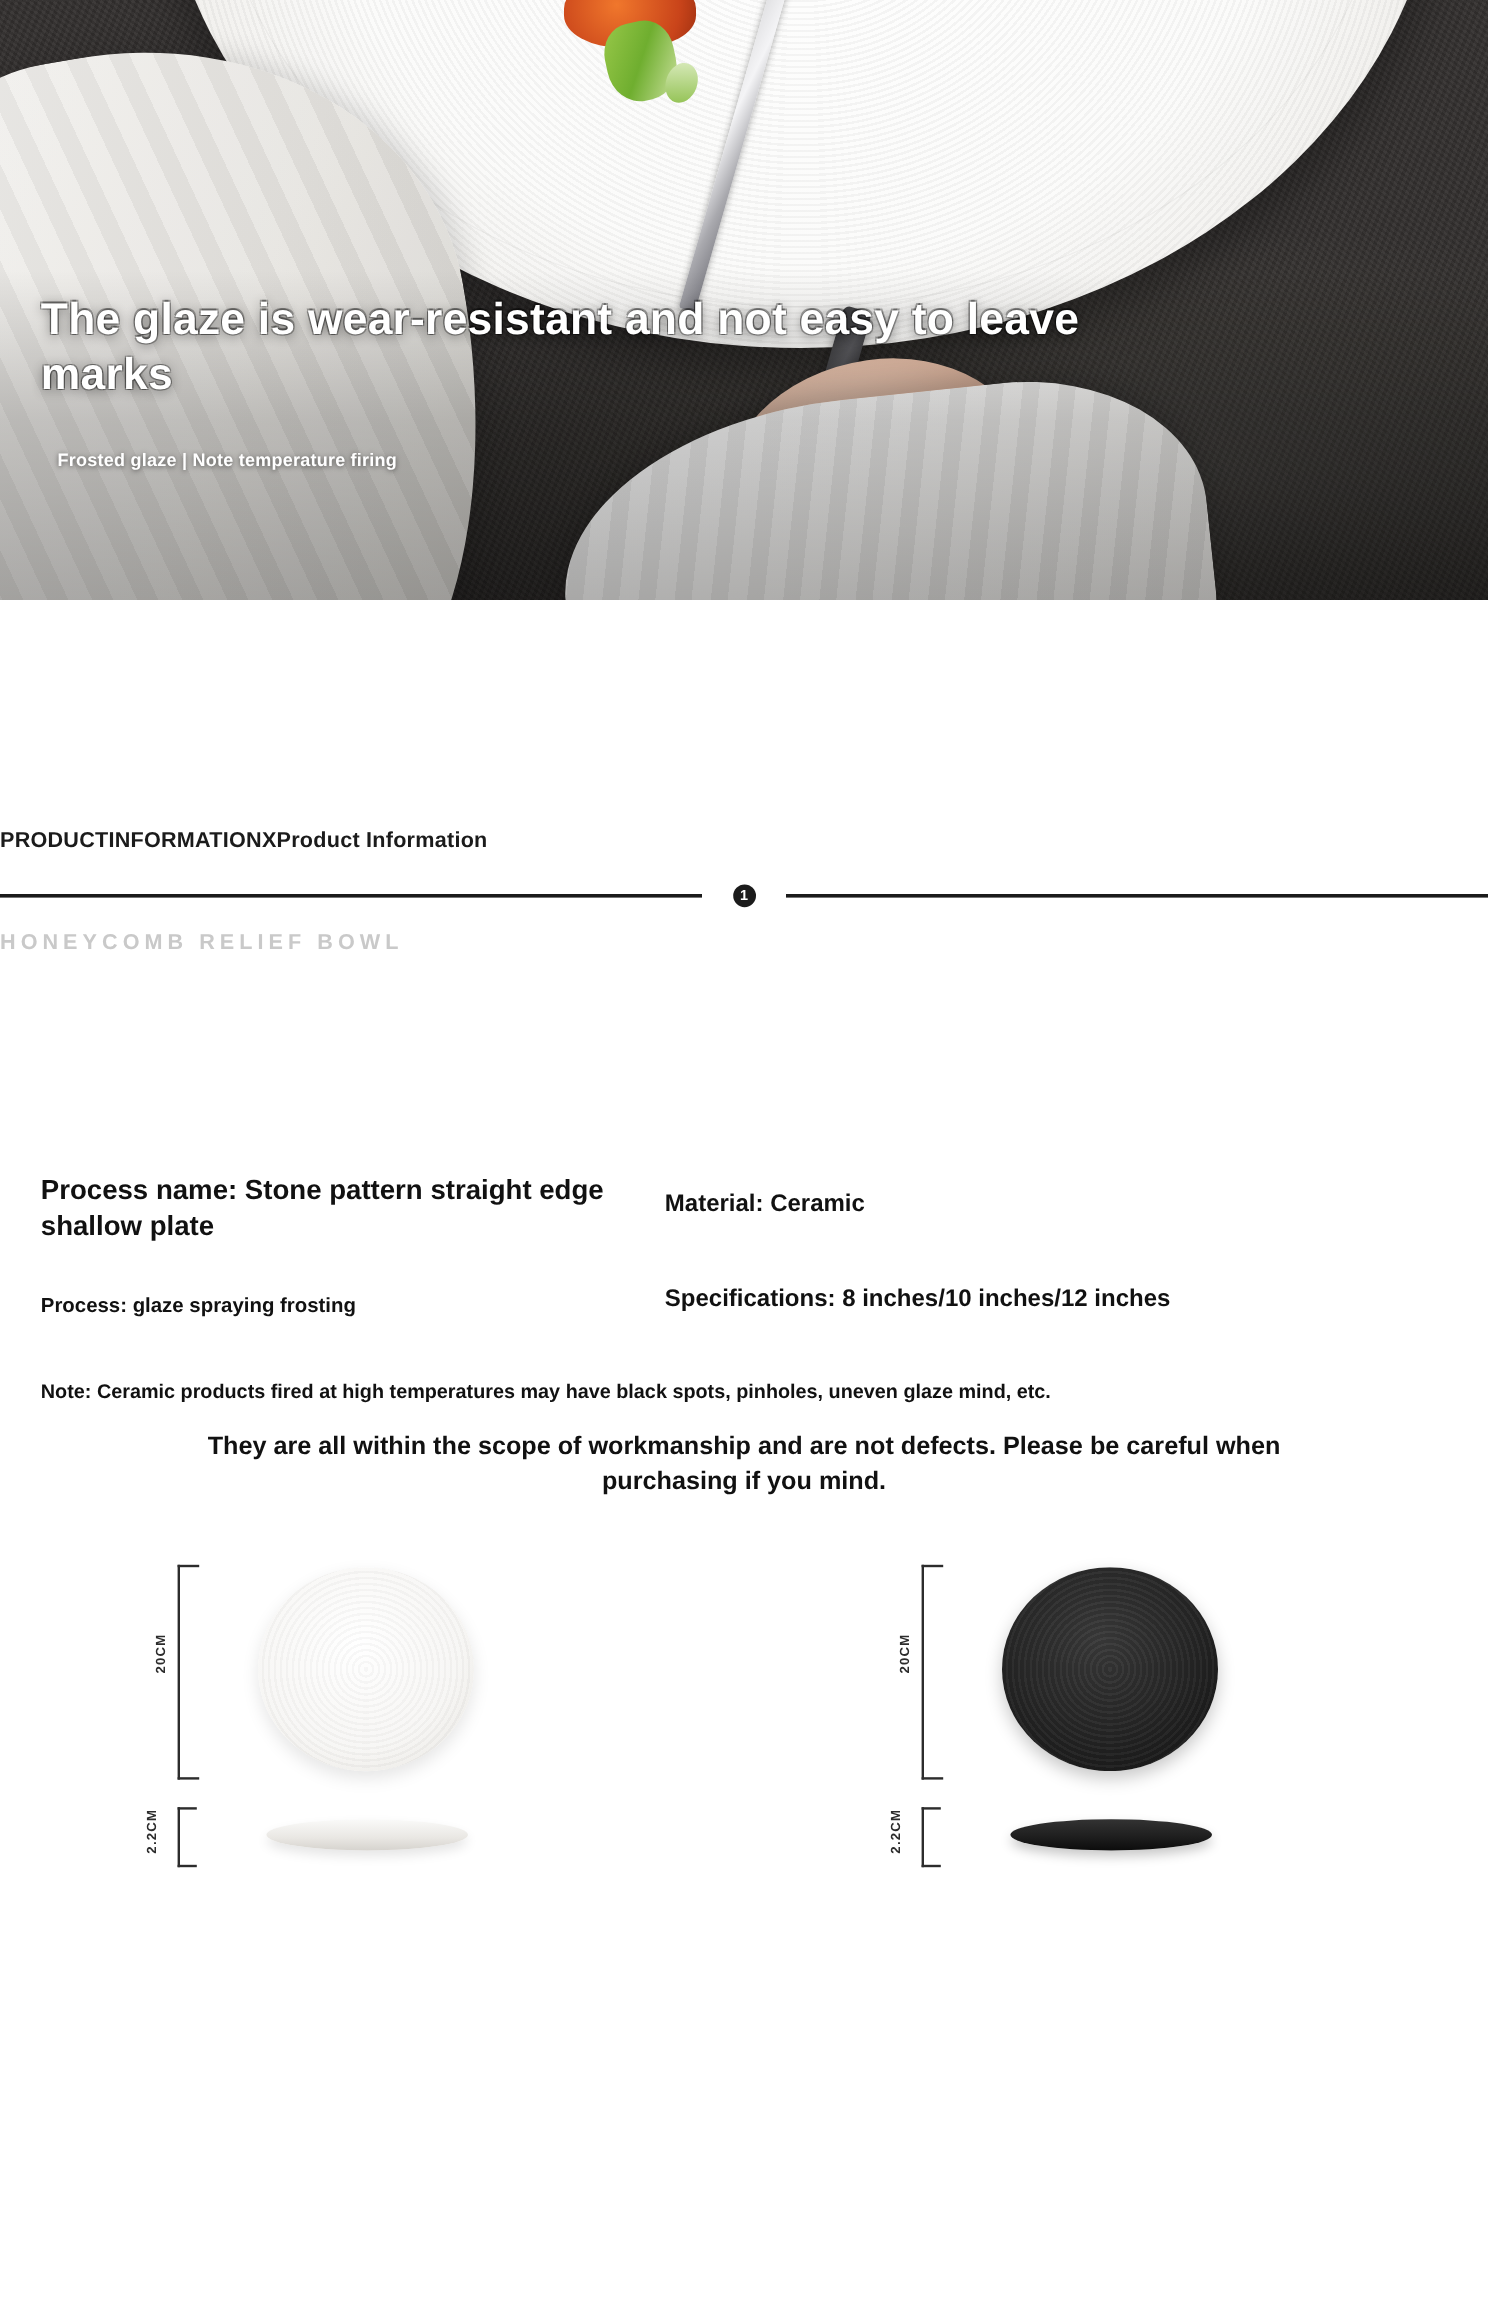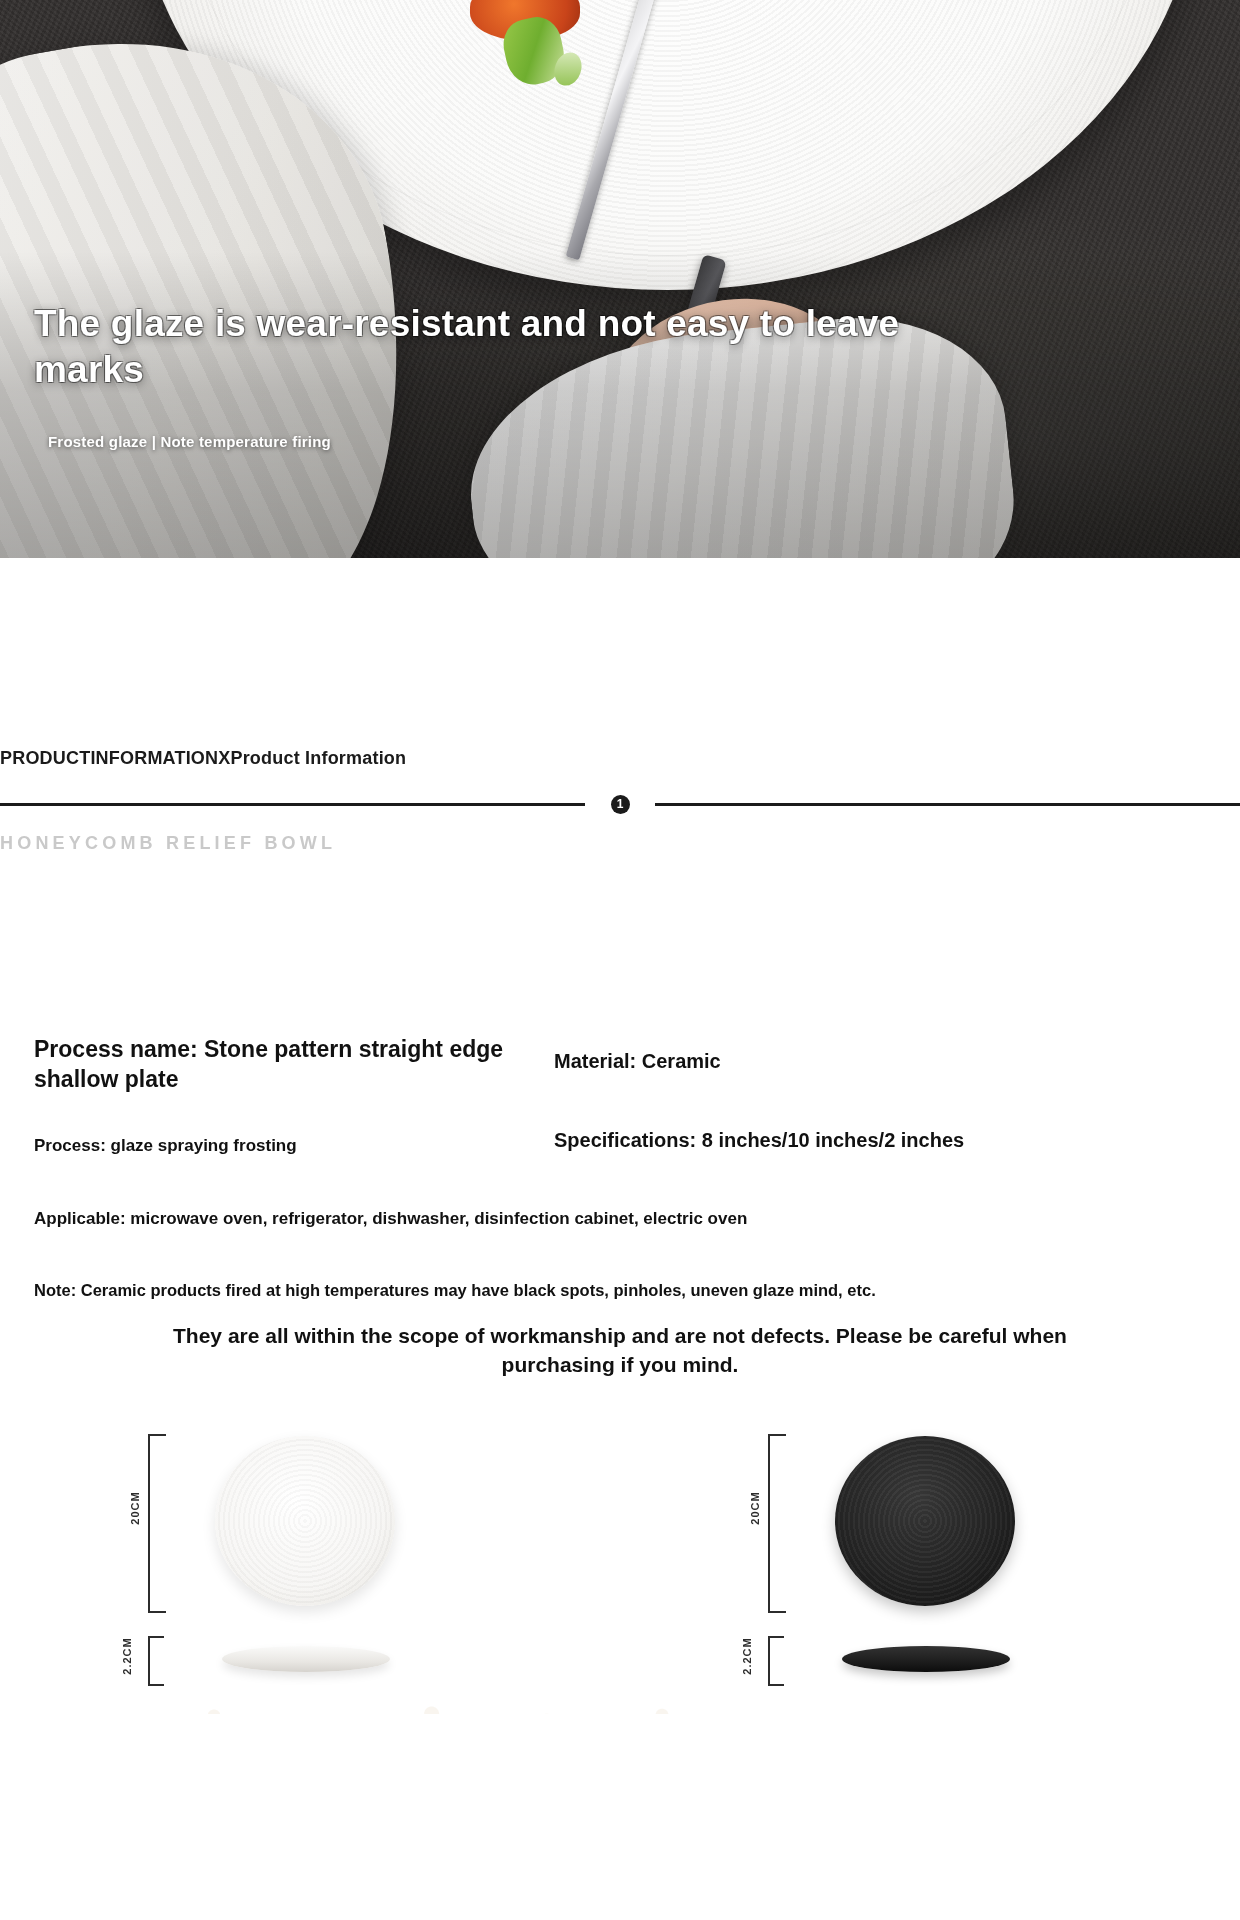--- a/index.html
+++ b/index.html
@@ -16,21 +16,21 @@
   .page {
     width: 1240px;
     position: relative;
     overflow: hidden;
   }
 
   
   .hero {
     position: relative;
     width: 1240px;
-    height: 558px;
+    height: 500px;
     overflow: hidden;
     background: #6d6a66;
     text-decoration: underline;
   }
   .hero-photo {
     position: absolute;
     inset: 0;
     background:
       
       linear-gradient(to bottom, rgba(0,0,0,0.05) 0%, rgba(0,0,0,0.05) 40%, rgba(0,0,0,0.22) 75%, rgba(0,0,0,0.30) 100%),
@@ -441,25 +441,24 @@
         <div class="spec-col-b">
           <p class="spec-mid">Material: Ceramic</p>
         </div>
       </div>
 
       <div class="spec-row">
         <div class="spec-col-a">
           <p class="spec-small">Process: glaze spraying frosting</p>
         </div>
         <div class="spec-col-b">
-          <p class="spec-mid" style="padding-top:0; margin-top:-8px;">Specifications: 8 inches/10 inches/2 inches</p>
+          <p class="spec-mid" style="padding-top:0; margin-top:-8px;">Specifications: 8 inches/10 inches/12 inches</p>
         </div>
       </div>
 
-      <div class="spec-applicable">Applicable: microwave oven, refrigerator, dishwasher, disinfection cabinet, electric oven</div>
       <div class="spec-note">Note: Ceramic products fired at high temperatures may have black spots, pinholes, uneven glaze mind, etc.</div>
       <div class="spec-emph">They are all within the scope of workmanship and are not defects. Please be careful when purchasing if you mind.</div>
     </div>
 
     <div class="dims">
 
       <div class="dim-block">
         <div class="caliper"></div>
         <div class="caliper-label">20CM</div>
         <div class="plate-top white-dish"></div>

